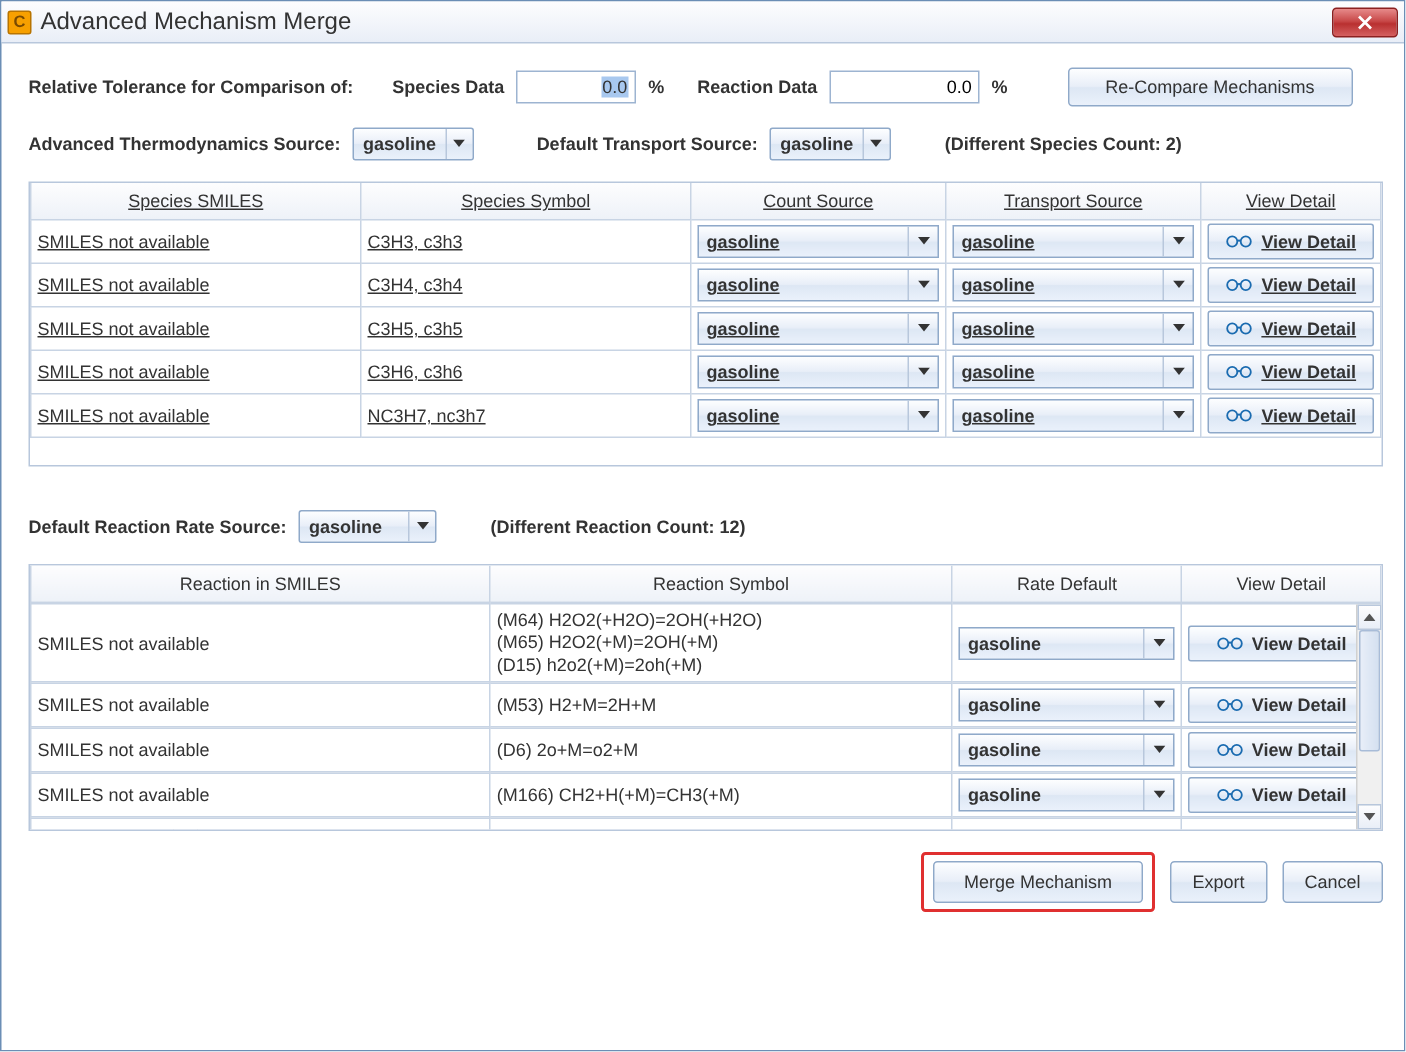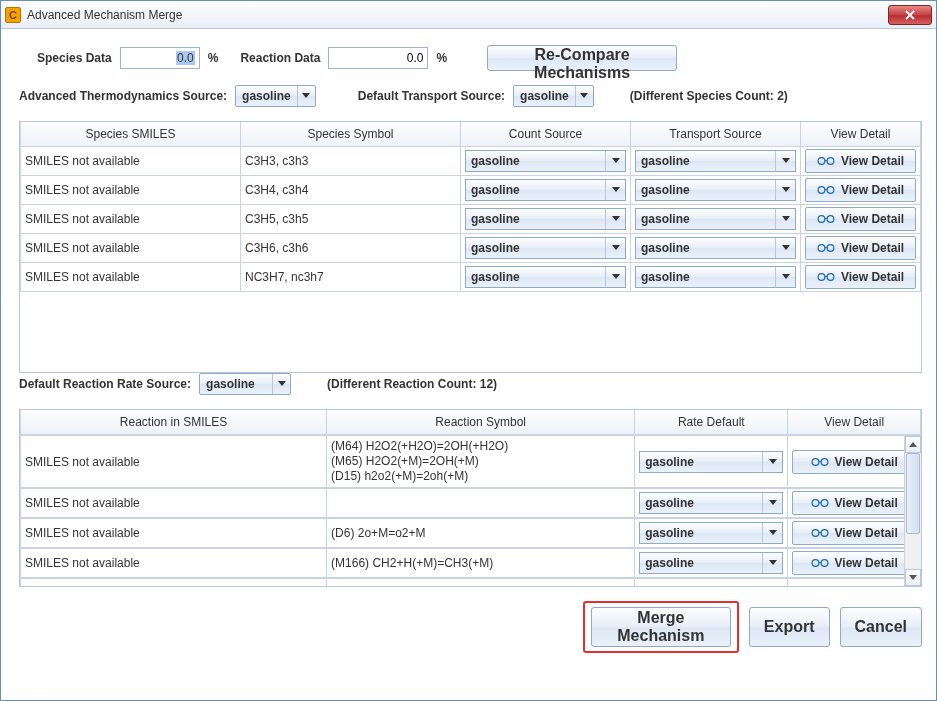--- a/index.html
+++ b/index.html
@@ -1,41 +1,41 @@
 <!DOCTYPE html>
 <html><head>
 <meta charset="utf-8">
 <style>
 * { box-sizing: border-box; margin: 0; padding: 0; }
 body { font-family: Tahoma, Arial, sans-serif; font-size: 12px; background: #fff; }
 .window { width: 937px; height: 701px; border: 1px solid #6b8eb5; display: flex; flex-direction: column; background: #fff; }
 .titlebar { height: 28px; background: linear-gradient(#fdfdfe, #e9eef7); border-bottom: 1px solid #b8c7dc; display: flex; align-items: center; padding: 0 4px; }
 .titlebar .app-icon { width: 16px; height: 16px; background: #f7a000; border: 1px solid #b87400; margin-right: 6px; display: flex; align-items: center; justify-content: center; color: #7a4a00; font-weight: bold; font-size: 11px; border-radius: 2px; }
-.titlebar .title { font-size: 12px; color: #333; }
+.titlebar .title { font-size: 16px; color: #333; }
 .titlebar .spacer { flex: 1; }
 .titlebar .close-btn { width: 44px; height: 20px; background: linear-gradient(#e68a8a, #c84848 45%, #b93030 55%, #d46060); border: 1px solid #8b2020; border-radius: 3px; display: flex; align-items: center; justify-content: center; cursor: pointer; }
 .titlebar .close-btn svg { width: 10px; height: 10px; }
 
 .content { flex: 1; padding: 16px 14px 10px 18px; display: flex; flex-direction: column; color: #333; }
 
 .row { display: flex; align-items: center; gap: 8px; margin-bottom: 14px; }
 .label { font-weight: bold; font-size: 12px; color: #333; }
 .num-input { width: 100px; height: 22px; border: 1px solid #9db4d1; background: #fff; padding: 0 4px; text-align: right; font-size: 12px; font-family: inherit; }
 .selected-val { display: inline-block; text-align: right; padding: 3px 4px; border: 1px solid #9db4d1; height: 22px; line-height: 14px; }
 .selected-val .hl { background: #a8c8ef; padding: 0 1px; }
 
-.btn { height: 26px; padding: 0 14px; background: linear-gradient(#fdfeff, #e8eef8 48%, #dde7f4 52%, #eaf1fb); border: 1px solid #8fa9c9; border-radius: 3px; font-size: 16px; font-weight: bold; font-family: inherit; color: #333; cursor: pointer; }
+.btn { height: 26px; padding: 0 14px; background: linear-gradient(#fdfeff, #e8eef8 48%, #dde7f4 52%, #eaf1fb); border: 1px solid #8fa9c9; border-radius: 3px; font-size: 12px; font-weight: normal; font-family: inherit; color: #333; cursor: pointer; }
 
 .dropdown { display: inline-flex; height: 22px; border: 1px solid #8fa9c9; background: linear-gradient(#fdfeff, #e8eef8 48%, #dde7f4 52%, #eaf1fb); align-items: center; cursor: pointer; border-radius: 2px; }
 .dropdown .dd-val { padding: 0 6px; font-weight: bold; font-size: 12px; min-width: 56px; }
 .dropdown .dd-arrow { width: 18px; height: 100%; border-left: 1px solid #b8c7dc; display: flex; align-items: center; justify-content: center; }
 .dropdown .dd-arrow svg { width: 8px; height: 6px; }
 
 .table-wrap { border: 1px solid #b8c7dc; background: #fff; overflow: hidden; }
-.table-wrap.species { height: 252px; margin-bottom: 0; }
+.table-wrap.species { height: 190px; margin-bottom: 29px; text-decoration: underline; }
 .table-wrap.reactions { height: 178px; margin-bottom: 8px; position: relative; }
 
 table { width: 100%; border-collapse: collapse; table-layout: fixed; }
 th { background: linear-gradient(#fdfdfe, #eef2f8); border: 1px solid #c8d4e4; border-top: none; padding: 5px 6px; font-weight: normal; font-size: 12px; text-align: center; color: #333; }
 td { border: 1px solid #c8d4e4; padding: 2px 4px; font-size: 12px; color: #333; vertical-align: middle; }
 td.txt { padding: 5px 4px; }
 
 .cell-dd { display: flex; height: 22px; border: 1px solid #8fa9c9; background: linear-gradient(#fdfeff, #e8eef8 48%, #dde7f4 52%, #eaf1fb); align-items: center; cursor: pointer; }
 .cell-dd .dd-val { padding: 0 5px; font-weight: bold; flex: 1; font-size: 12px; }
 .cell-dd .dd-arrow { width: 20px; height: 100%; border-left: 1px solid #b8c7dc; display: flex; align-items: center; justify-content: center; }
@@ -44,21 +44,21 @@
 .view-btn .goggles { width: 18px; height: 10px; }
 
 .multiline { line-height: 15px; padding: 3px 4px; }
 
 .reactions-scroll { position: absolute; right: 0; top: 26px; bottom: 0; width: 17px; background: #f0f0f0; border-left: 1px solid #d0d0d0; display: flex; flex-direction: column; }
 .reactions-scroll .sb-btn { height: 17px; background: linear-gradient(#fdfdfe, #e9eef7); border: 1px solid #b8c7dc; display: flex; align-items: center; justify-content: center; }
 .reactions-scroll .sb-track { flex: 1; position: relative; }
 .reactions-scroll .sb-thumb { position: absolute; left: 1px; right: 1px; top: 0; height: 70%; background: linear-gradient(90deg, #e8eef8, #d4e0f0); border: 1px solid #a8bcd8; border-radius: 2px; }
 
 .footer { display: flex; justify-content: flex-end; gap: 10px; align-items: center; padding-top: 6px; }
-.footer .btn { height: 40px; }
+.footer .btn { height: 28px; }
 .highlight-box { border: 2px solid #e03030; border-radius: 3px; padding: 4px 6px; display: inline-flex; }
 
 .rx-table tbody { display: block; max-height: 170px; overflow: hidden; }
 .rx-table thead, .rx-table tbody tr { display: table; width: 100%; table-layout: fixed; }
 
 </style>
 </head>
 <body>
 
 <div class="window">
@@ -69,20 +69,21 @@
     <div class="close-btn">
       <svg viewBox="0 0 10 10">
           <path d="M1 1 L9 9 M9 1 L1 9" stroke="#fff" stroke-width="1.8" fill="none"></path>
         </svg>
     </div>
   </div>
 
   <div class="content">
 
     <div class="row">
+      <span class="label">Relative Tolerance for Comparison of:</span>
       <span style="width:10px"></span>
       <span class="label">Species Data</span>
       <span class="selected-val" style="width:80px"><span class="hl">0.0</span></span>
       <span class="label">%</span>
       <span style="width:6px"></span>
       <span class="label">Reaction Data</span>
       <input class="num-input" style="width: 100px;" value="0.0">
       <span class="label">%</span>
       <span style="width:24px"></span>
       <button class="btn" style="width:190px">Re-Compare Mechanisms</button>
@@ -354,20 +355,21 @@
                     <circle cx="18" cy="6" r="4.5" fill="none" stroke="#1a6bb0" stroke-width="1.6"></circle>
                     <path d="M10.5 6 Q12 4 13.5 6" fill="none" stroke="#1a6bb0" stroke-width="1.6"></path>
                   </svg>
                   <span>View Detail</span>
                 </button>
               </td>
             </tr>
             <tr>
               <td class="txt" style="width:300px">SMILES not available</td>
               <td class="multiline" style="width:302px">
+                <div>(M53) H2+M=2H+M</div>
               </td>
               <td style="width:150px">
                 <div class="cell-dd">
                   <span class="dd-val">gasoline</span>
                   <span class="dd-arrow">
                     <svg viewBox="0 0 8 6" width="8" height="6">
                       <path d="M0 0 L4 5 L8 0 Z" fill="#333"></path>
                     </svg>
                   </span>
                 </div>

